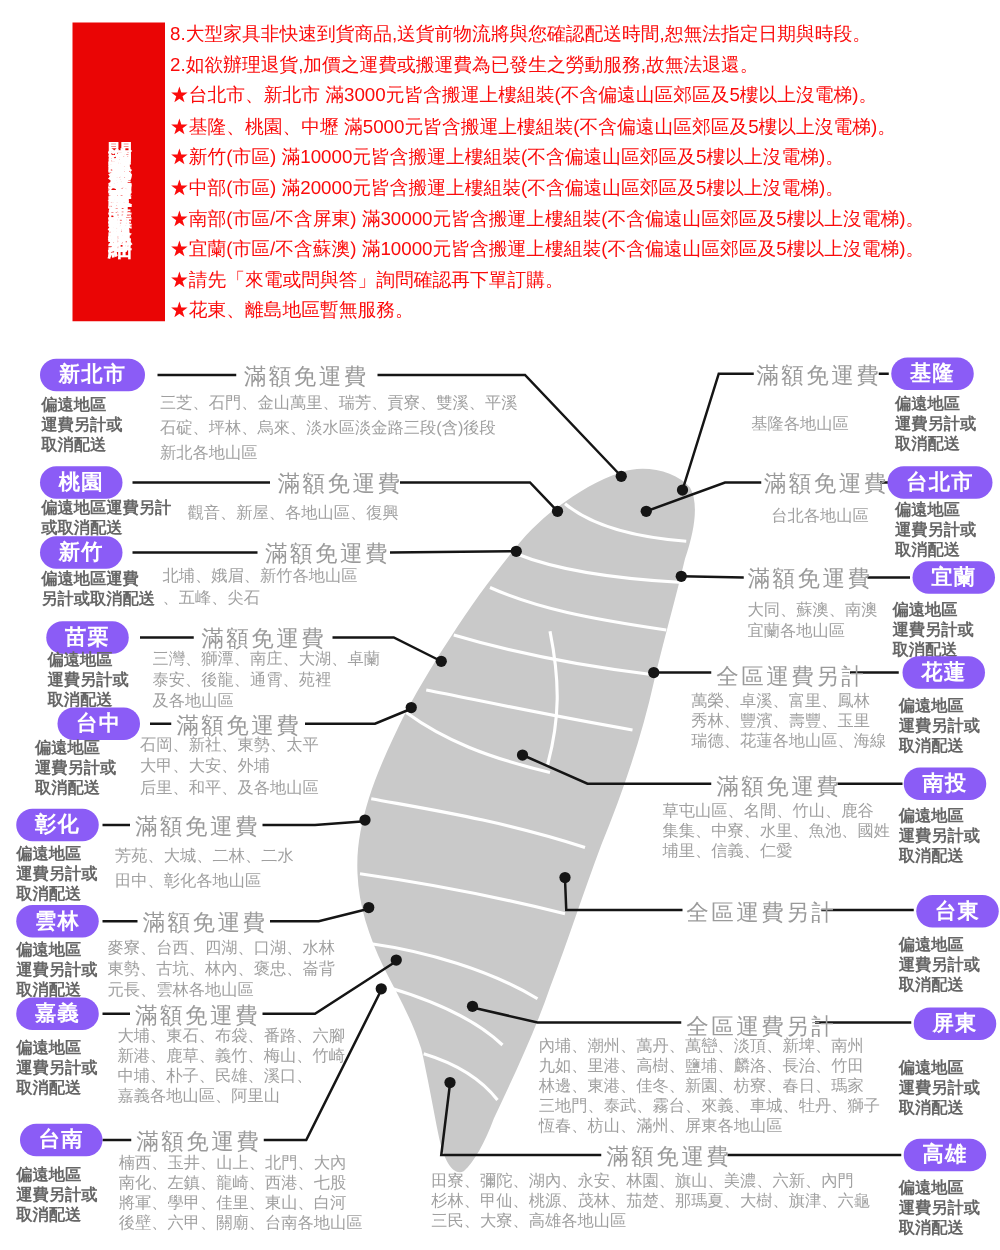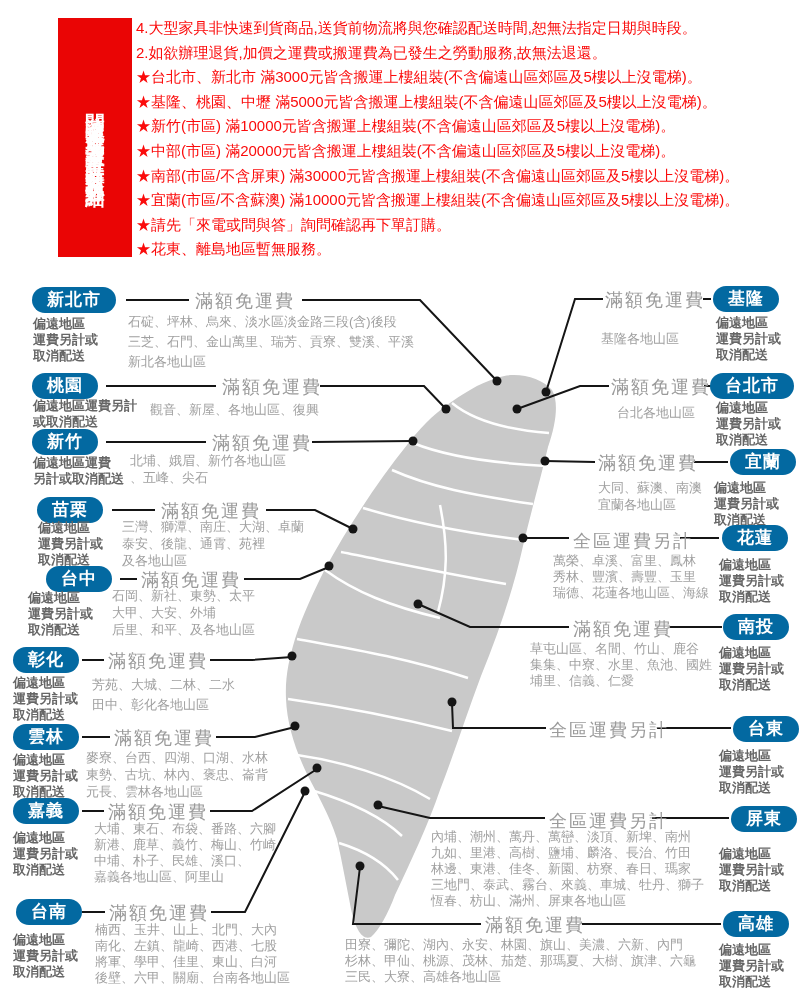--- a/index.html
+++ b/index.html
@@ -11,42 +11,42 @@
   .banner{position:absolute;left:58px;top:18px;width:74px;height:239px;background:#ea0505;
           writing-mode:vertical-rl;display:flex;align-items:center;justify-content:center;
           padding:6px 4px;z-index:3}
   .banner div{color:#fff;font-weight:bold;font-size:19px;letter-spacing:4px;line-height:34px;white-space:nowrap}
 
   
   .notices{position:absolute;left:136px;top:16px;width:662px;z-index:3}
   .notices div{font-size:15px;line-height:24.6px;color:#fb0b0b;white-space:nowrap;overflow:hidden}
 
   
-  .region-pill{position:absolute;z-index:2;background:#0369a1;color:#fff;font-weight:bold;font-size:17px;
+  .region-pill{position:absolute;z-index:2;background:#8b5cf6;color:#fff;font-weight:bold;font-size:17px;
                height:26px;line-height:26px;padding:0 15px;border-radius:13px;letter-spacing:1px;white-space:nowrap}
   .fee{position:absolute;z-index:2;color:#9a9a9a;font-size:18px;letter-spacing:2px;white-space:nowrap}
   .note{position:absolute;z-index:2;color:#666;font-size:13px;font-weight:bold;line-height:16px;white-space:nowrap}
   .areas{position:absolute;z-index:2;color:#a0a0a0;font-size:13px;line-height:17px;white-space:nowrap}
   .areas.lh20{line-height:20px}
   .areas.lh16{line-height:16px}
 
   .mapsvg{position:absolute;left:0;top:0;z-index:1;pointer-events:none}
 </style>
 </head>
 <body>
 
 <div class="page">
 
   <div class="banner">
     <div>閱讀避免造成雙方誤會</div>
     <div>下單訂購前請務必詳細</div>
   </div>
 
   <div class="notices">
-    <div>4.大型家具非快速到貨商品,送貨前物流將與您確認配送時間,恕無法指定日期與時段。</div>
+    <div>8.大型家具非快速到貨商品,送貨前物流將與您確認配送時間,恕無法指定日期與時段。</div>
     <div>2.如欲辦理退貨,加價之運費或搬運費為已發生之勞動服務,故無法退還。</div>
     <div>★台北市、新北市 滿3000元皆含搬運上樓組裝(不含偏遠山區郊區及5樓以上沒電梯)。</div>
     <div>★基隆、桃園、中壢 滿5000元皆含搬運上樓組裝(不含偏遠山區郊區及5樓以上沒電梯)。</div>
     <div>★新竹(市區) 滿10000元皆含搬運上樓組裝(不含偏遠山區郊區及5樓以上沒電梯)。</div>
     <div>★中部(市區) 滿20000元皆含搬運上樓組裝(不含偏遠山區郊區及5樓以上沒電梯)。</div>
     <div>★南部(市區/不含屏東) 滿30000元皆含搬運上樓組裝(不含偏遠山區郊區及5樓以上沒電梯)。</div>
     <div>★宜蘭(市區/不含蘇澳) 滿10000元皆含搬運上樓組裝(不含偏遠山區郊區及5樓以上沒電梯)。</div>
     <div>★請先「來電或問與答」詢問確認再下單訂購。</div>
     <div>★花東、離島地區暫無服務。</div>
   </div>
@@ -133,22 +133,22 @@
   </svg>
 
   <span class="region-pill" style="left:32px;top:287px">新北市</span>
   <span class="fee" style="left:195px;top:289px">滿額免運費</span>
   <div class="note" style="left:33px;top:316px">
     <div>偏遠地區</div>
       <div>運費另計或</div>
       <div>取消配送</div>
   </div>
   <div class="areas lh20" style="left:128px;top:312px">
+    <div>三芝、石門、金山萬里、瑞芳、貢寮、雙溪、平溪</div>
     <div>石碇、坪林、烏來、淡水區淡金路三段(含)後段</div>
-    <div>三芝、石門、金山萬里、瑞芳、貢寮、雙溪、平溪</div>
     <div>新北各地山區</div>
   </div>
 
   <span class="region-pill" style="left:32px;top:373px">桃園</span>
   <span class="fee" style="left:222px;top:375px">滿額免運費</span>
   <div class="note" style="left:33px;top:398px">
     <div>偏遠地區運費另計</div>
       <div>或取消配送</div>
   </div>
   <div class="areas" style="left:150px;top:401px">

